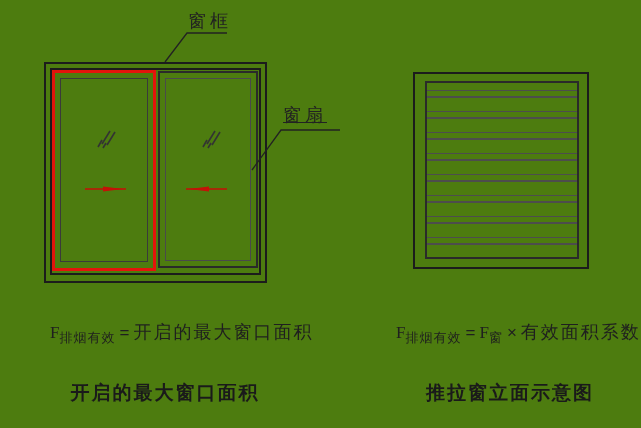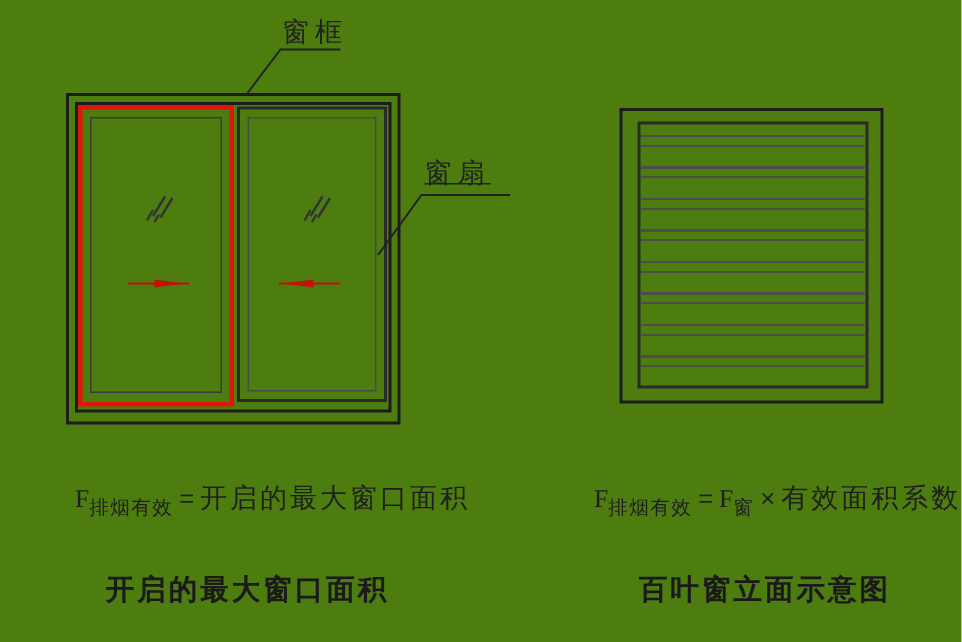--- a/index.html
+++ b/index.html
@@ -112,16 +112,16 @@
 
   <div>
     <div class="abs lv-outer"></div>
     <div class="abs lv-inner"></div>
     <div class="abs lv-slats"></div>
 
     <div class="abs formula formula-right">
       <span>F</span><sub>排烟有效</sub><span class="op">=</span><span>F</span><sub>窗</sub><span class="op">×</span><span class="rhs">有效面积系数</span>
     </div>
 
-    <div class="abs caption caption-right">百叶窗立面示意图</div>
+    <div class="abs caption caption-right">推拉窗立面示意图</div>
   </div>
 
 </div>
 
 </body></html>

